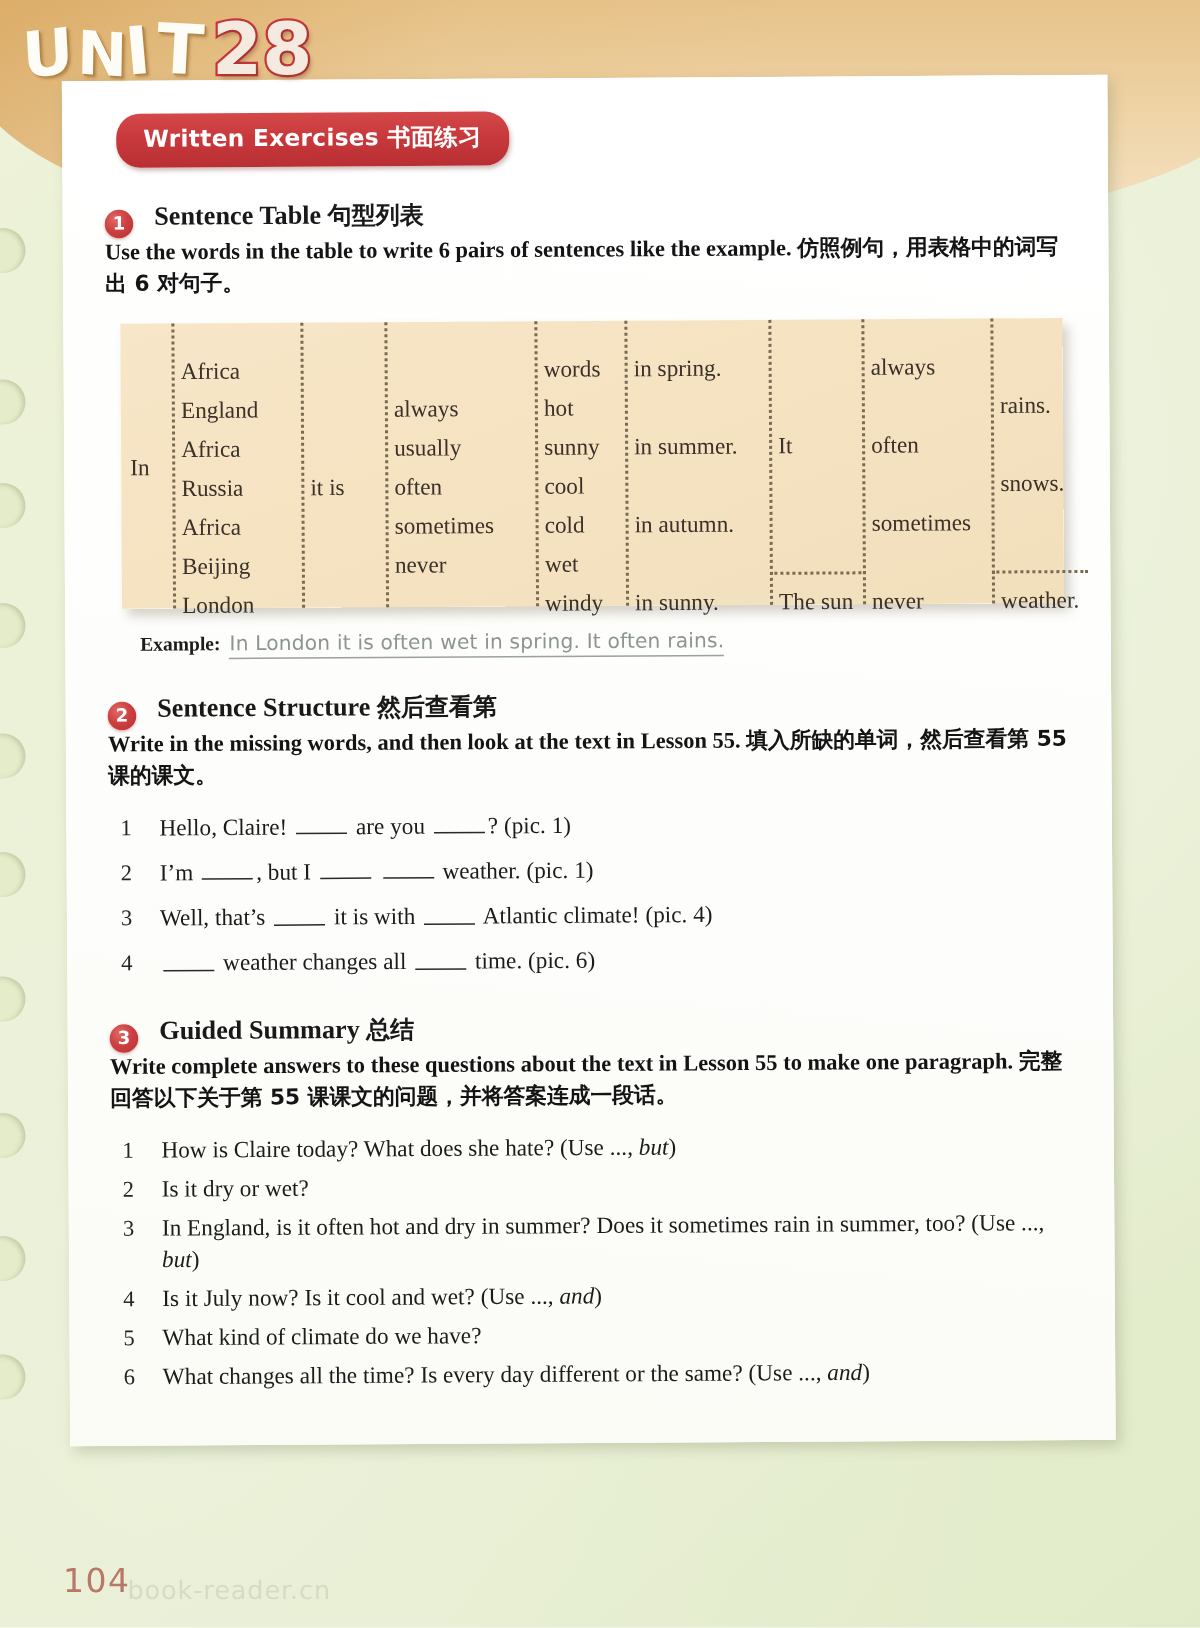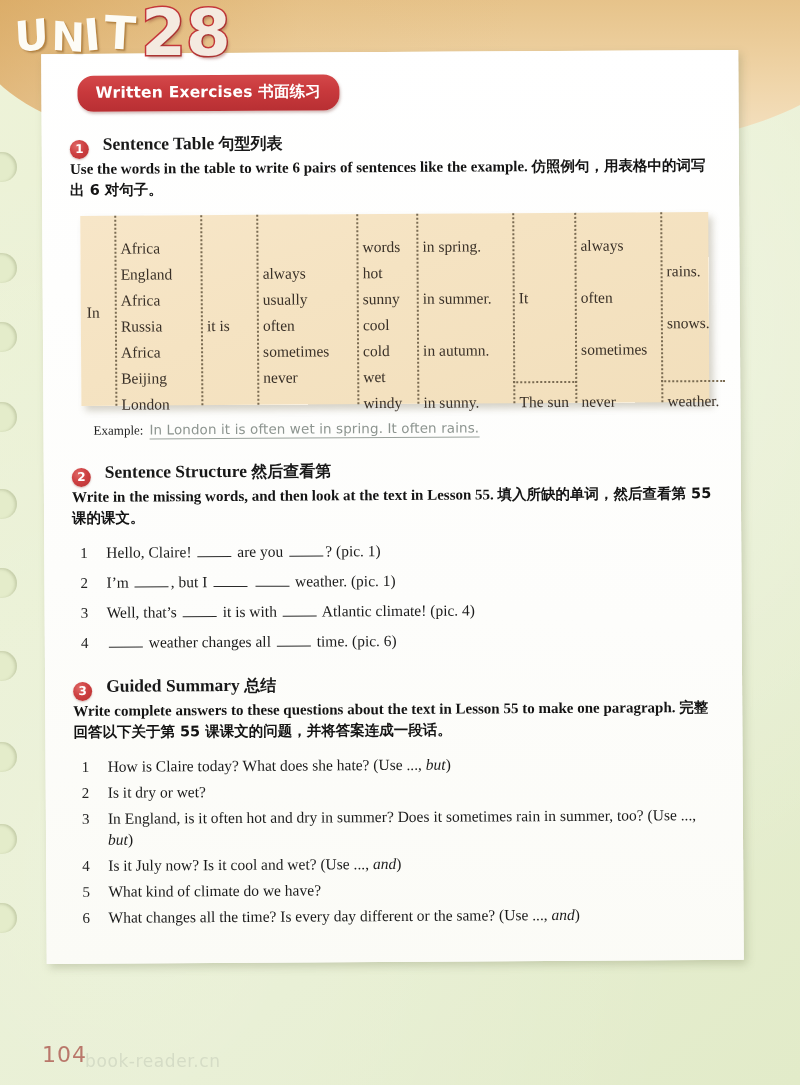--- a/index.html
+++ b/index.html
@@ -83,21 +83,21 @@
     transform-origin: bottom center;
   }
   .u-u { transform: rotate(-7deg) skewX(-4deg); }
   .u-n { transform: rotate(4deg) skewX(3deg); font-size: 40px; }
   .u-i { transform: rotate(-5deg); font-size: 44px; }
   .u-t { transform: rotate(3deg); font-size: 46px; }
 
   .unit-num {
     font-family: "DejaVu Sans", sans-serif;
     font-weight: 700;
-    font-size: 64px;
+    font-size: 48px;
     color: #f4eae0;
     -webkit-text-stroke: 3px #c5373a;
     paint-order: stroke fill;
     margin-left: 6px;
     line-height: 1;
     text-shadow: 2px 3px 3px rgba(130,50,40,0.40);
   }
 
   
   .sheet {
@@ -252,21 +252,21 @@
   
   .example {
     margin-top: 16px;
     margin-left: 22px;
     display: flex;
     align-items: baseline;
     font-size: 13px;
   }
   .example-label {
     font-family: "Liberation Serif", serif;
-    font-weight: 400;
+    font-weight: 700;
     color: #1c1c1c;
     font-size: 13px;
     margin-right: 6px;
   }
   .example-text {
     font-family: "DejaVu Sans", sans-serif;
     font-size: 13.5px;
     color: #8d9590;
     border-bottom: 1.3px solid #9aa29c;
     padding-bottom: 1px;

